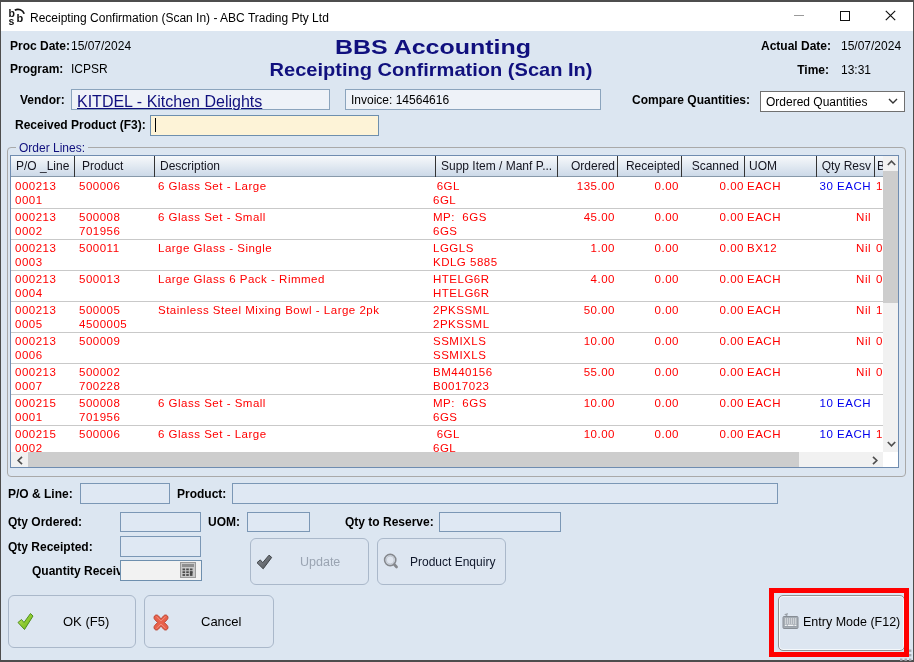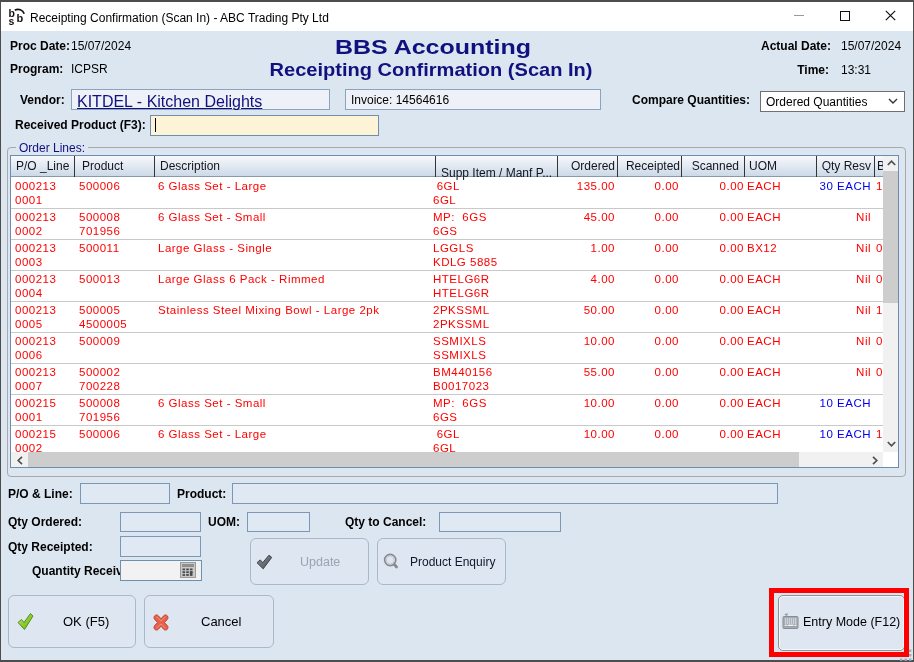--- a/index.html
+++ b/index.html
@@ -72,21 +72,21 @@
 <div class="abs" style="left:424px; top:0; width:1px; height:21px; background:#333;"></div>
 <div class="abs" style="left:546px; top:0; width:1px; height:21px; background:#333;"></div>
 <div class="abs" style="left:606px; top:0; width:1px; height:21px; background:#333;"></div>
 <div class="abs" style="left:670px; top:0; width:1px; height:21px; background:#333;"></div>
 <div class="abs" style="left:733px; top:0; width:1px; height:21px; background:#333;"></div>
 <div class="abs" style="left:805px; top:0; width:1px; height:21px; background:#333;"></div>
 <div class="abs" style="left:863px; top:0; width:1px; height:21px; background:#333;"></div>
 <div class="abs thd" style="left:5px; top:3px;">P/O _Line</div>
 <div class="abs thd" style="left:71px; top:3px;">Product</div>
 <div class="abs thd" style="left:149px; top:3px;">Description</div>
-<div class="abs thd" style="left:430px; top:10px;">Supp Item / Manf P...</div>
+<div class="abs thd" style="left:430px; top:3px;">Supp Item / Manf P...</div>
 <div class="abs thd" style="left:484px; top:3px; width:120px; text-align:right;">Ordered</div>
 <div class="abs thd" style="left:549px; top:3px; width:120px; text-align:right;">Receipted</div>
 <div class="abs thd" style="left:608px; top:3px; width:120px; text-align:right;">Scanned</div>
 <div class="abs thd" style="left:738px; top:3px;">UOM</div>
 <div class="abs thd" style="left:740px; top:3px; width:120px; text-align:right;">Qty Resv</div>
 <div class="abs thd" style="left:866px; top:3px;">B</div>
 <div class="abs" style="left:0; top:52px; width:872px; height:1px; background:#c9c9c9;"></div>
 <div class="abs trow" style="left:4px; top:23px;">000213<br>0001</div>
 <div class="abs trow" style="left:68px; top:23px;">500006<br></div>
 <div class="abs trow" style="left:147px; top:23px;">6 Glass Set - Large</div>
@@ -210,21 +210,21 @@
 
 <div class="abs lbl" style="left:8px; top:487px;">P/O &amp; Line:</div>
 <div class="winp" style="left:80px; top:483px; width:90px; height:21px;"></div>
 <div class="abs lbl" style="left:177px; top:487px;">Product:</div>
 <div class="winp" style="left:232px; top:483px; width:546px; height:21px;"></div>
 
 <div class="abs lbl" style="left:8px; top:515px;">Qty Ordered:</div>
 <div class="winp" style="left:120px; top:512px; width:81px; height:20px;"></div>
 <div class="abs lbl" style="left:208px; top:515px;">UOM:</div>
 <div class="winp" style="left:247px; top:512px; width:63px; height:20px;"></div>
-<div class="abs lbl" style="left:345px; top:515px;">Qty to Cancel:</div>
+<div class="abs lbl" style="left:345px; top:515px;">Qty to Reserve:</div>
 <div class="winp" style="left:439px; top:512px; width:122px; height:20px;"></div>
 
 <div class="abs lbl" style="left:8px; top:540px;">Qty Receipted:</div>
 <div class="winp" style="left:120px; top:536px; width:81px; height:21px;"></div>
 
 <div class="abs lbl" style="left:8px; top:564px;margin-left:24px;">Quantity Received:</div>
 <div class="abs" style="left:120px; top:560px; width:82px; height:21px; background:#f2f2f2; border:1px solid #6e8fae;"></div>
 <svg class="abs" style="left:180px; top:562px;" width="16" height="16" viewBox="0 0 16 16">
   <rect x="0.5" y="0.5" width="15" height="15" fill="#c9c9c9" stroke="#9a9a9a"></rect>
   <rect x="2" y="2" width="12" height="3" fill="#8f8f8f"></rect>

